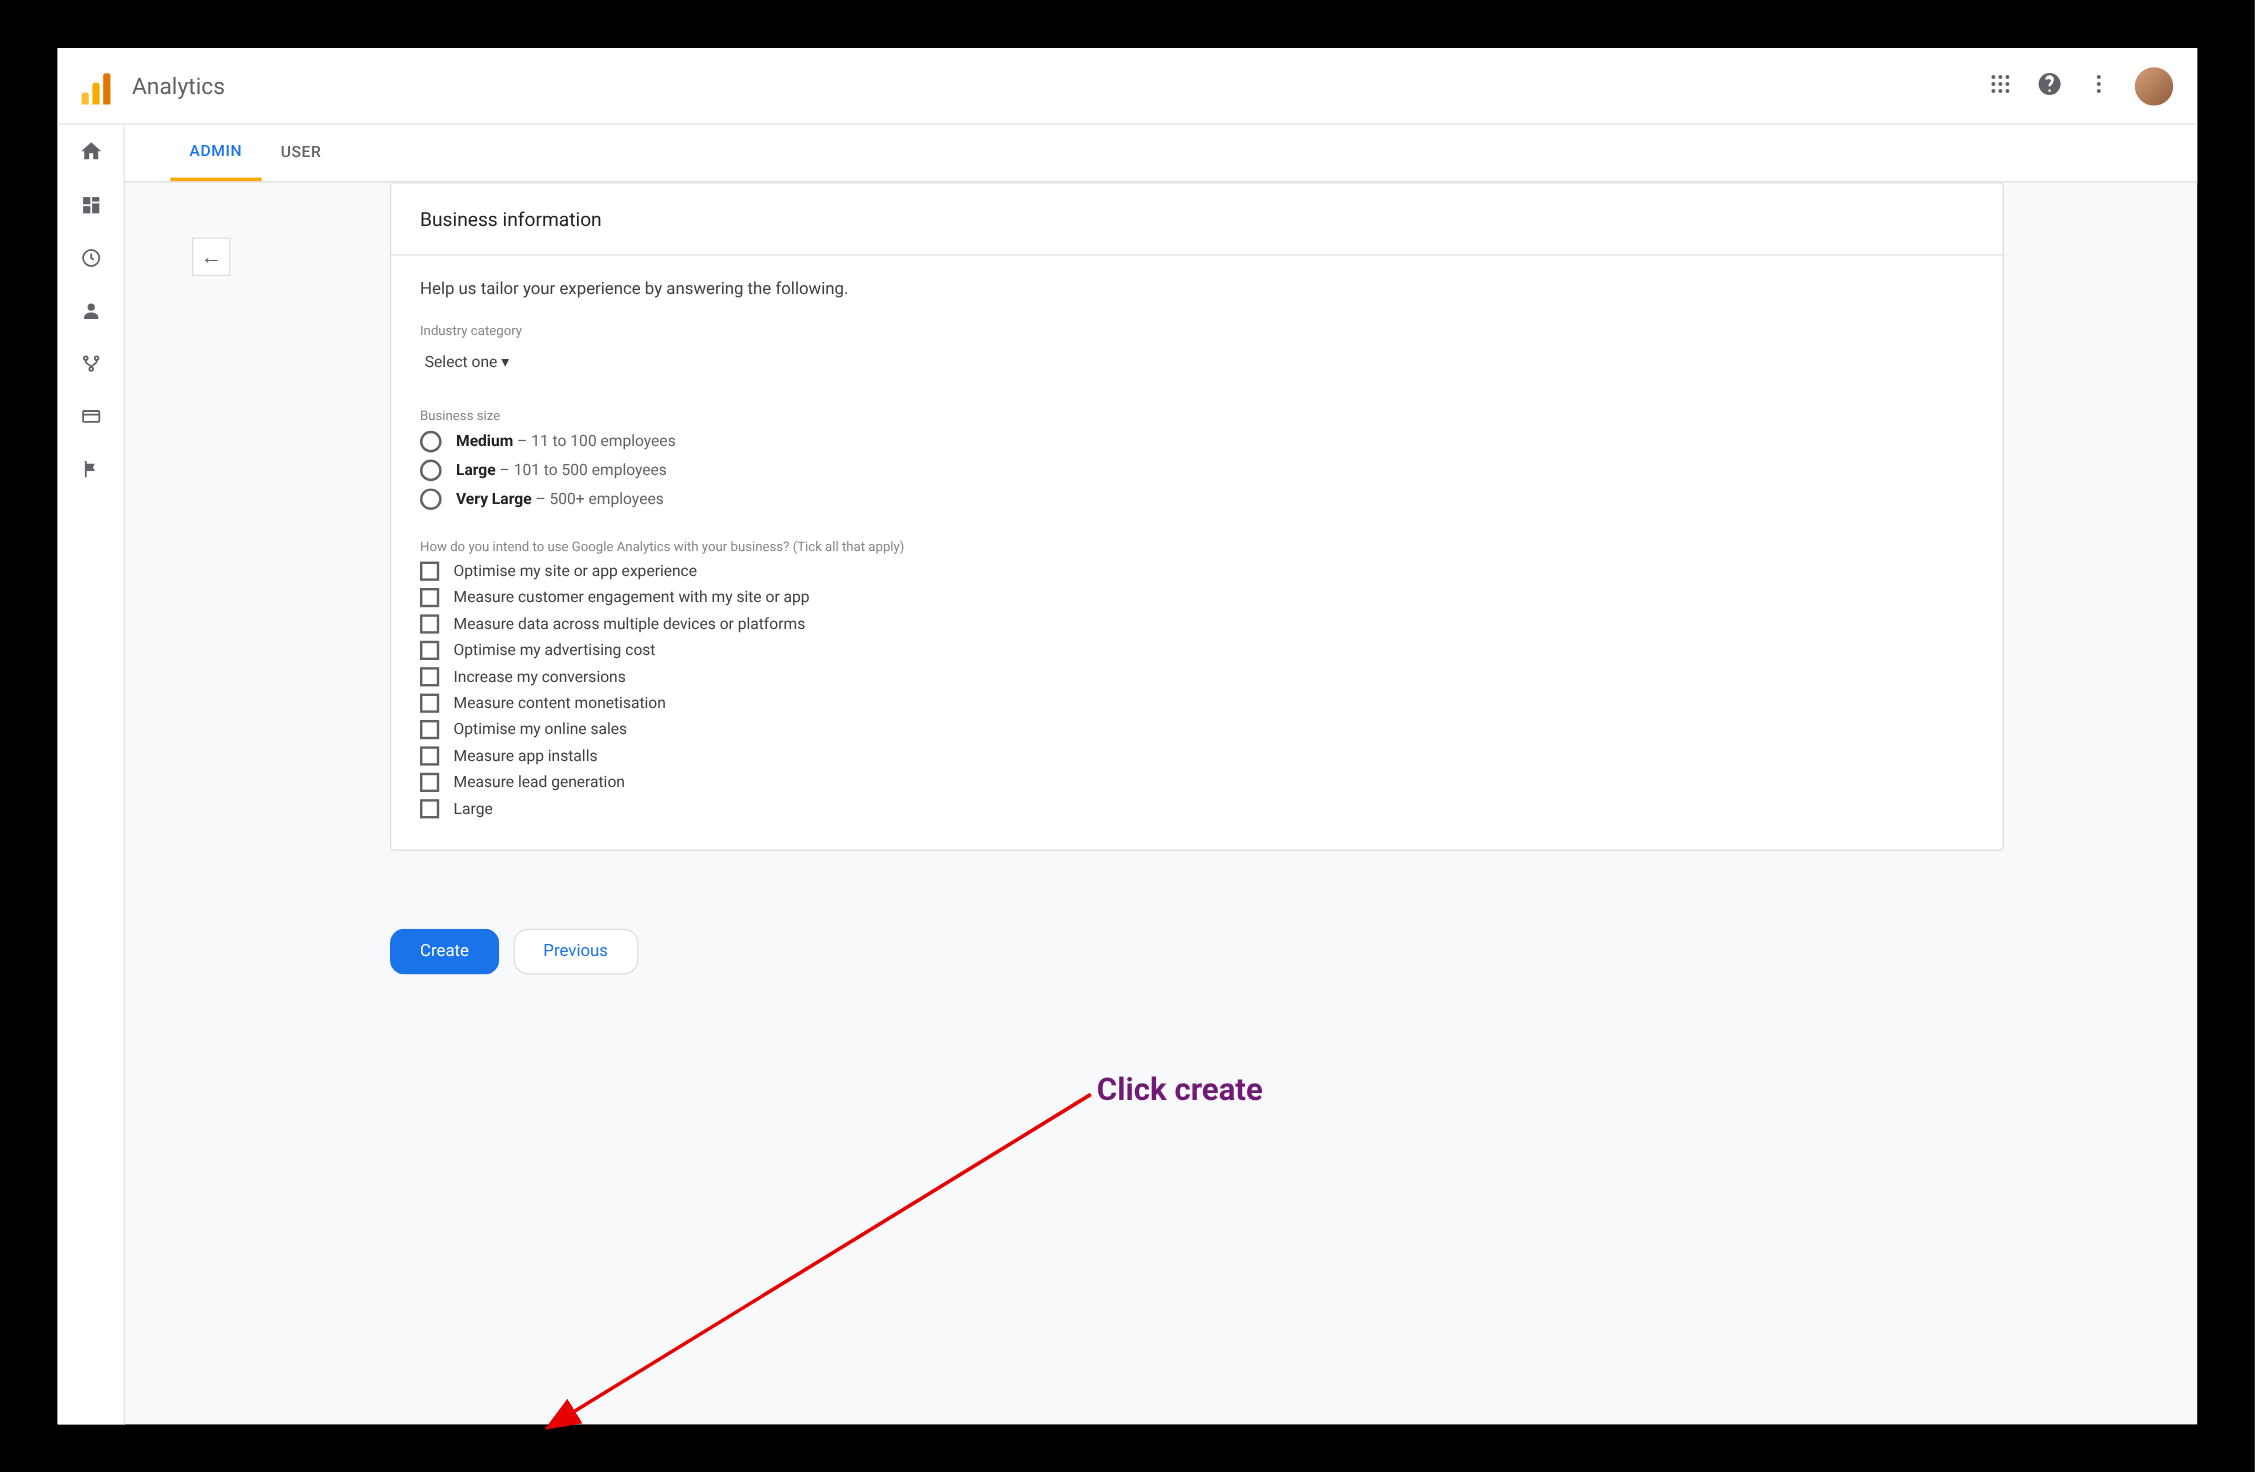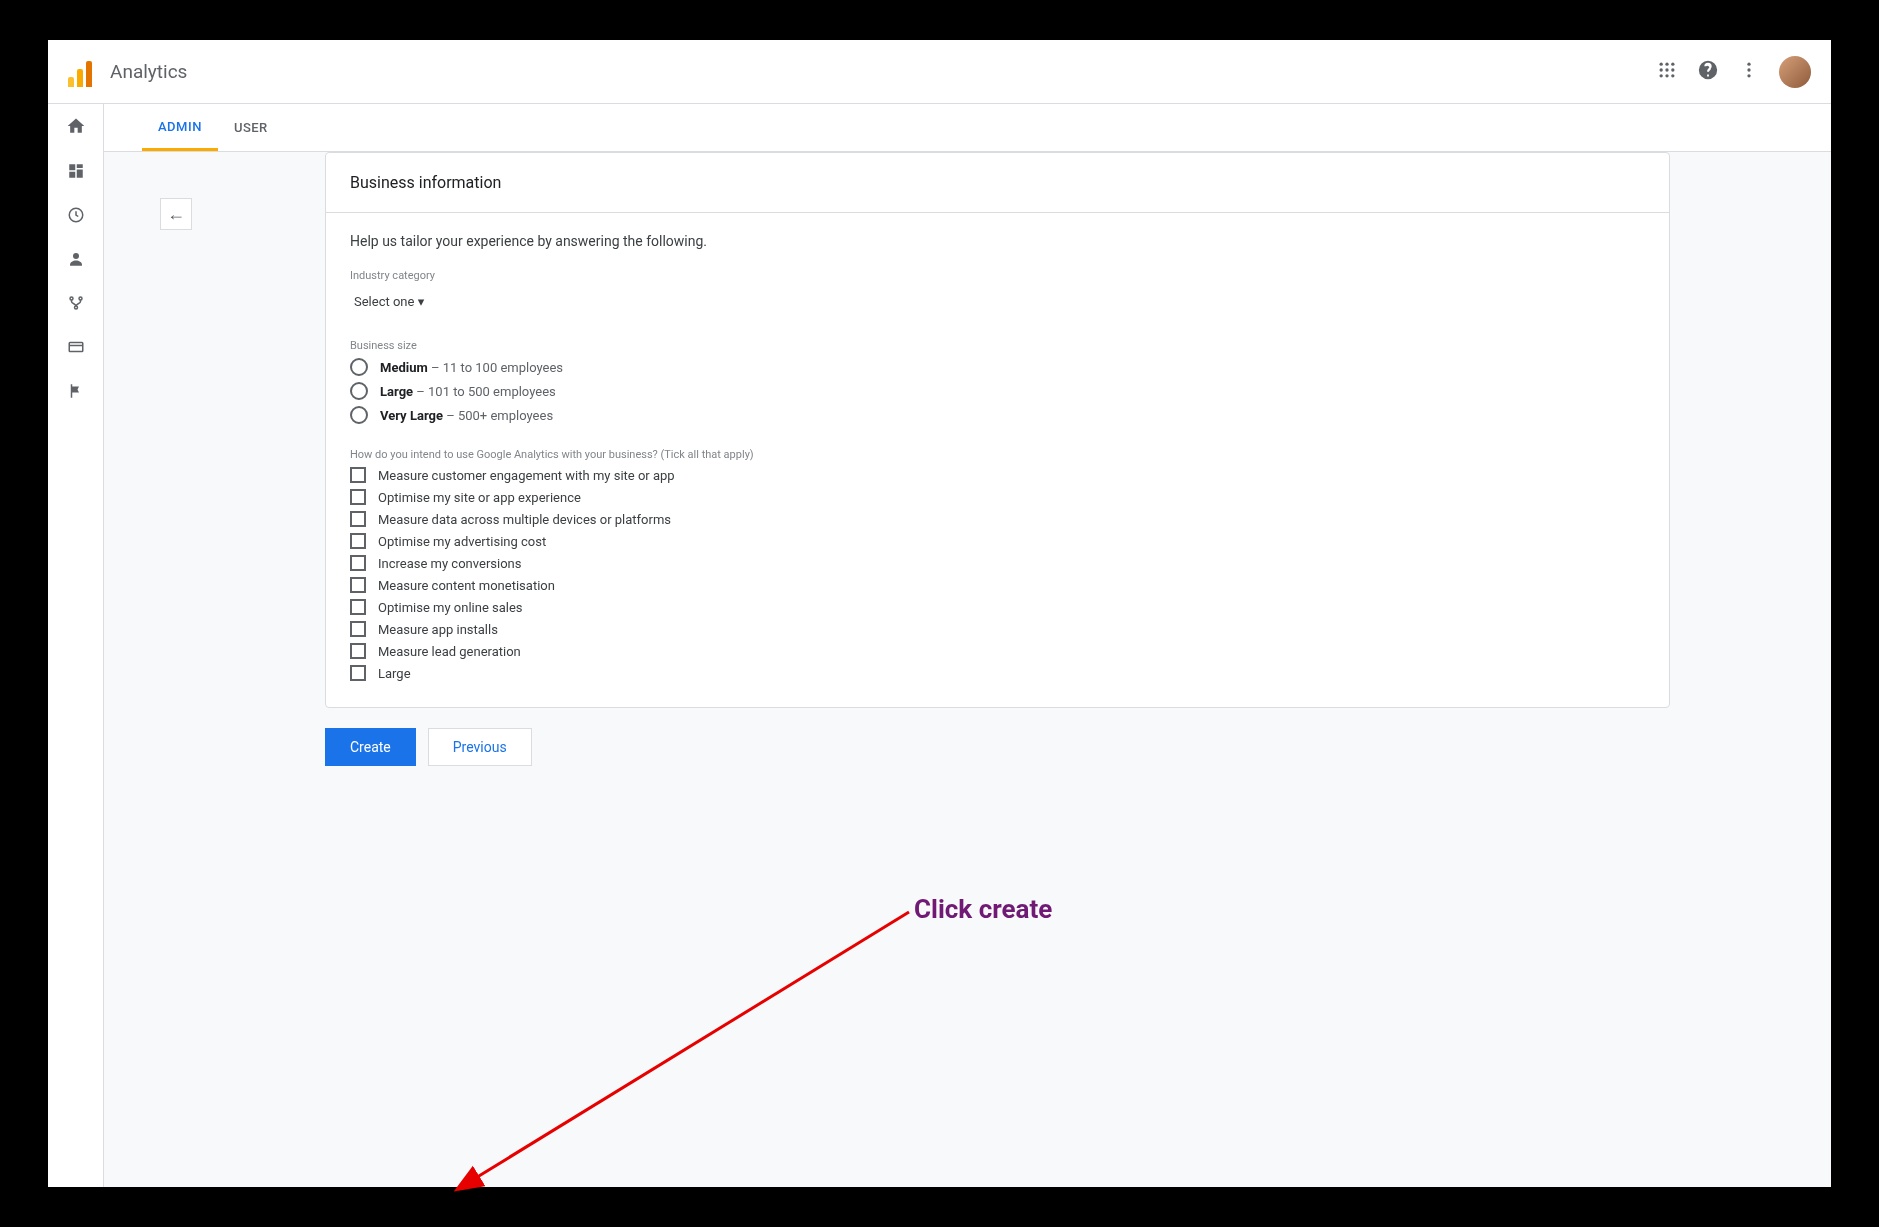--- a/index.html
+++ b/index.html
@@ -37,21 +37,21 @@
 .select { font-size:13px; color:#3c4043; padding:6px 4px; cursor:pointer; display:inline-block; }
 .radio-row { display:flex; align-items:center; margin:6px 0; cursor:pointer; }
 .radio { width:18px; height:18px; border:2px solid #5f6368; border-radius:50%; margin-right:12px; }
 .radio-label { font-size:13px; color:#202124; }
 .radio-label .b { font-weight:700; }
 .radio-label .s { color:#5f6368; }
 .checkbox-row { display:flex; align-items:center; margin:6px 0; cursor:pointer; }
 .checkbox { width:16px; height:16px; border:2px solid #5f6368; margin-right:12px; }
 .cb-label { font-size:13px; color:#3c4043; }
 .actions { margin-left:165px; margin-top:20px; display:flex; gap:12px; }
-.btn { padding:10px 24px; font-size:14px; border-radius:0; cursor:pointer; border:1px solid transparent; }
+.btn { padding:10px 24px; font-size:14px; border-radius:12px; cursor:pointer; border:1px solid transparent;margin-top:45px; }
 .btn-primary { background:#1a73e8; color:#fff; }
 .btn-secondary { background:#fff; color:#1a73e8; border:1px solid #dadce0; }
 .annotation-text { position:absolute; left:810px; top:790px; font-size:26px; font-weight:700; color:#701a75; }
 .arrow-svg { position:absolute; left:350px; top:790px; pointer-events:none; }
 </style>
 </head>
 <body>
 
 <div class="frame">
   <div class="header">
@@ -149,25 +149,25 @@
                 <div class="radio-row">
                   <div class="radio"></div>
                   <div class="radio-label"><span class="b">Very Large</span><span class="s"> – 500+ employees</span></div>
                 </div>
               </div>
 
             <div class="flabel" style="margin-top:24px;">How do you intend to use Google Analytics with your business? (Tick all that apply)</div>
             <div id="intents">
                 <div class="checkbox-row">
                   <div class="checkbox"></div>
+                  <div class="cb-label">Optimise my site or app experience</div>
+                </div>
+                <div class="checkbox-row">
+                  <div class="checkbox"></div>
                   <div class="cb-label">Measure customer engagement with my site or app</div>
-                </div>
-                <div class="checkbox-row">
-                  <div class="checkbox"></div>
-                  <div class="cb-label">Optimise my site or app experience</div>
                 </div>
                 <div class="checkbox-row">
                   <div class="checkbox"></div>
                   <div class="cb-label">Measure data across multiple devices or platforms</div>
                 </div>
                 <div class="checkbox-row">
                   <div class="checkbox"></div>
                   <div class="cb-label">Optimise my advertising cost</div>
                 </div>
                 <div class="checkbox-row">

